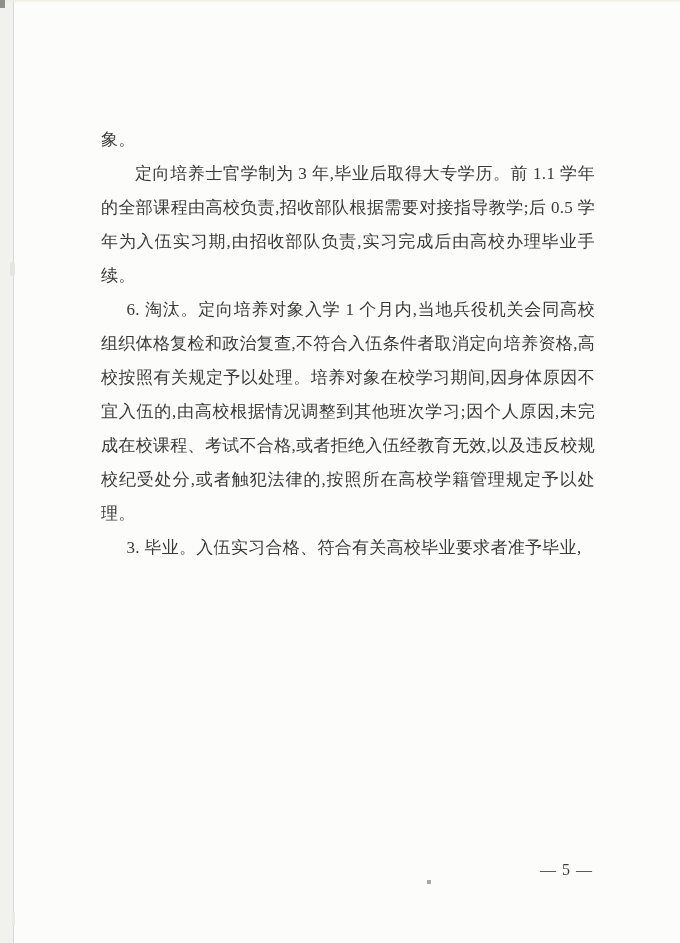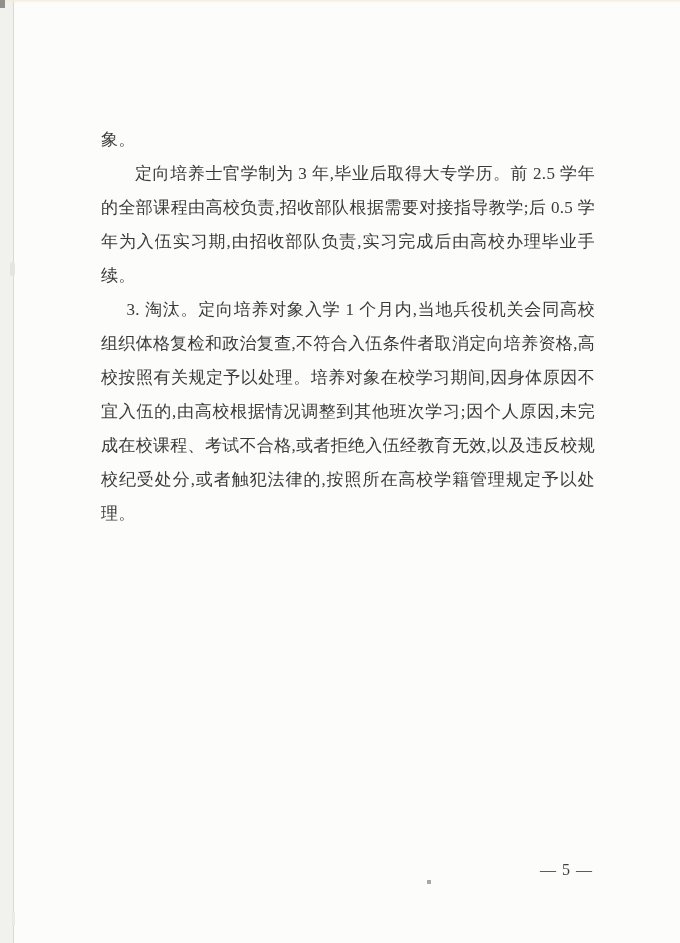--- a/index.html
+++ b/index.html
@@ -109,19 +109,20 @@
   <div class="edge-line"></div>
   <div class="top-band"></div>
   <div class="corner-mark"></div>
   <div class="dot-1"></div>
   <div class="speck-1"></div>
   <div class="smudge-1"></div>
   <div class="smudge-2"></div>
 
   <div class="text-block">
     <p>象。</p>
-    <p class="indent2">定向培养士官学制为 3 年,毕业后取得大专学历。前 2.5 学年的全部课程由高校负责,招收部队根据需要对接指导教学;后 0.5 学年为入伍实习期,由招收部队负责,实习完成后由高校办理毕业手续。</p>
-    <p class="indent-num">3. 淘汰。定向培养对象入学 1 个月内,当地兵役机关会同高校组织体格复检和政治复查,不符合入伍条件者取消定向培养资格,高校按照有关规定予以处理。培养对象在校学习期间,因身体原因不宜入伍的,由高校根据情况调整到其他班次学习;因个人原因,未完成在校课程、考试不合格,或者拒绝入伍经教育无效,以及违反校规校纪受处分,或者触犯法律的,按照所在高校学籍管理规定予以处理。</p>
+    <p class="indent2">定向培养士官学制为 3 年,毕业后取得大专学历。前 1.1 学年的全部课程由高校负责,招收部队根据需要对接指导教学;后 0.5 学年为入伍实习期,由招收部队负责,实习完成后由高校办理毕业手续。</p>
+    <p class="indent-num">6. 淘汰。定向培养对象入学 1 个月内,当地兵役机关会同高校组织体格复检和政治复查,不符合入伍条件者取消定向培养资格,高校按照有关规定予以处理。培养对象在校学习期间,因身体原因不宜入伍的,由高校根据情况调整到其他班次学习;因个人原因,未完成在校课程、考试不合格,或者拒绝入伍经教育无效,以及违反校规校纪受处分,或者触犯法律的,按照所在高校学籍管理规定予以处理。</p>
+    <p class="indent-num">3. 毕业。入伍实习合格、符合有关高校毕业要求者准予毕业,</p>
   </div>
 
   <div class="page-number">— 5 —</div>
 
 </div>
 
 </body></html>

